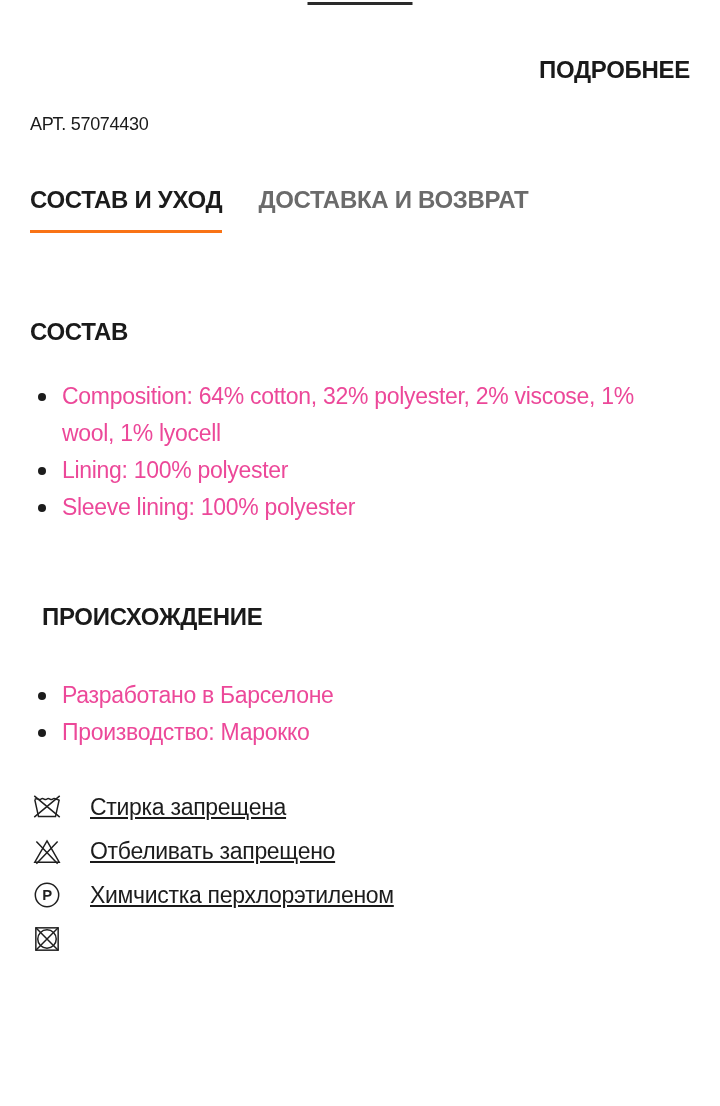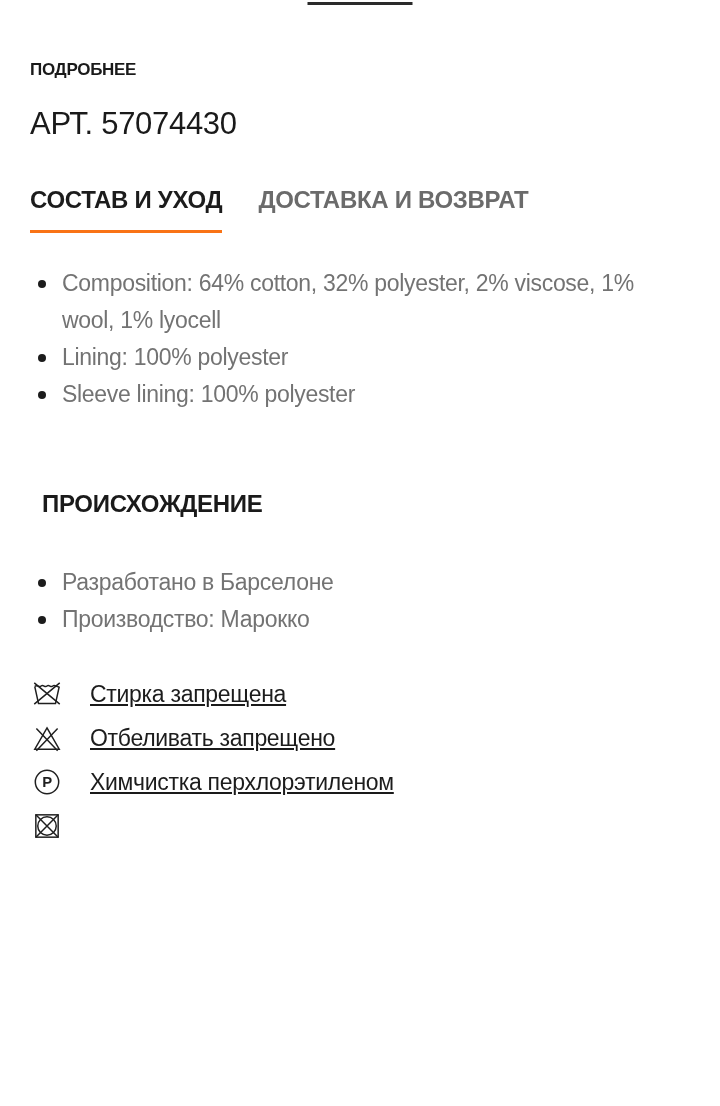--- a/index.html
+++ b/index.html
@@ -8,24 +8,24 @@
     background:#ffffff;color:#1a1a1a;
     font-family:"Liberation Sans","DejaVu Sans",sans-serif;
     letter-spacing:-0.3px;
   }
   .top-indicator{
     position:absolute;top:2px;left:50%;transform:translateX(-50%);
     width:105px;height:3px;background:#2a2a2a;
   }
   .content{padding:0 30px;}
   .page-title{
-    margin:55px 0 0 0;font-size:17px;font-weight:bold;line-height:29px;color:#1a1a1a;
+    margin:55px 0 0 0;font-size:24px;font-weight:bold;line-height:29px;color:#1a1a1a;text-align:right;
   }
   .art-number{
-    margin:26px 0 0 0;font-size:31px;font-weight:normal;line-height:28px;color:#1a1a1a;
+    margin:26px 0 0 0;font-size:18px;font-weight:normal;line-height:28px;color:#1a1a1a;
   }
   .tabs{
     margin-top:48px;display:flex;gap:36px;align-items:flex-start;
   }
   .tab{
     font-size:24px;font-weight:bold;line-height:28px;cursor:pointer;
   }
   .tab.active{
     color:#1c1c1c;padding-bottom:16px;border-bottom:3px solid #f97316;
   }
@@ -33,21 +33,21 @@
   .section-heading{
     font-size:24px;font-weight:bold;line-height:29px;color:#1a1a1a;margin:0;
   }
   .h-sostav{margin-top:84px;}
   .h-origin{margin-top:76px;margin-left:12px;}
   .h-care{margin-top:76px;}
   .bullet-list{margin:32px 0 0 0;padding:0;list-style:none;}
   .bullet-list.origin{margin-top:46px;}
   .bullet-item{
     display:flex;align-items:flex-start;
-    font-size:23px;line-height:37px;color:#737373;
+    font-size:23px;line-height:37px;color:#ec4899;
   }
   .bullet-dot{
     flex:0 0 auto;width:8px;height:8px;border-radius:50%;
     background:#1c1c1c;margin:15px 16px 0 8px;
   }
   .bullet-text{flex:1 1 auto;}
   .care-list{margin:34px 0 0 0;padding:0;text-decoration:underline;}
   .care-row{
     display:flex;align-items:center;height:44px;
   }
@@ -74,20 +74,21 @@
 
     <h1 class="page-title">ПОДРОБНЕЕ</h1>
 
     <div class="art-number">АРТ. 57074430</div>
 
     <div class="tabs">
       <div class="tab active">СОСТАВ И УХОД</div>
       <div class="tab inactive">ДОСТАВКА И ВОЗВРАТ</div>
     </div>
 
+    <h2 class="section-heading h-sostav">СОСТАВ</h2>
 
     <ul class="bullet-list">
       <li class="bullet-item">
         <span class="bullet-dot"></span>
         <span class="bullet-text">Composition: 64% cotton, 32% polyester, 2% viscose, 1% wool, 1% lyocell</span>
       </li>
       <li class="bullet-item">
         <span class="bullet-dot"></span>
         <span class="bullet-text">Lining: 100% polyester</span>
       </li>

